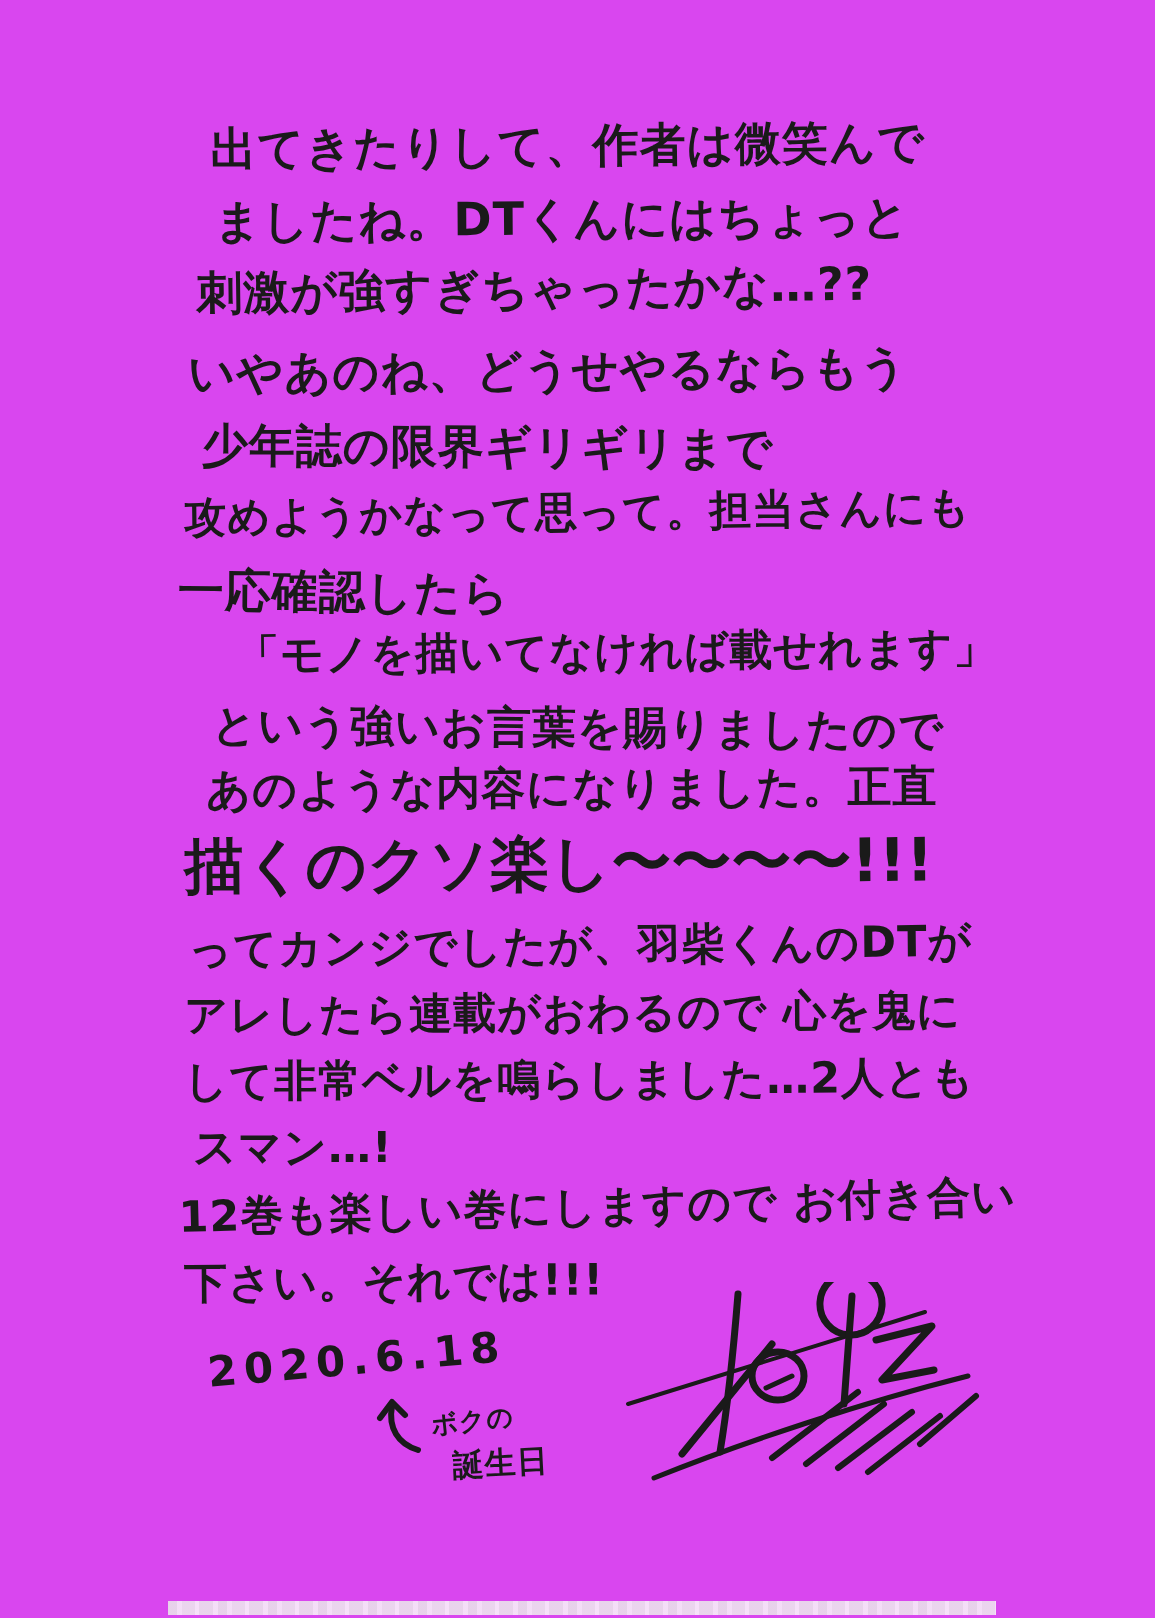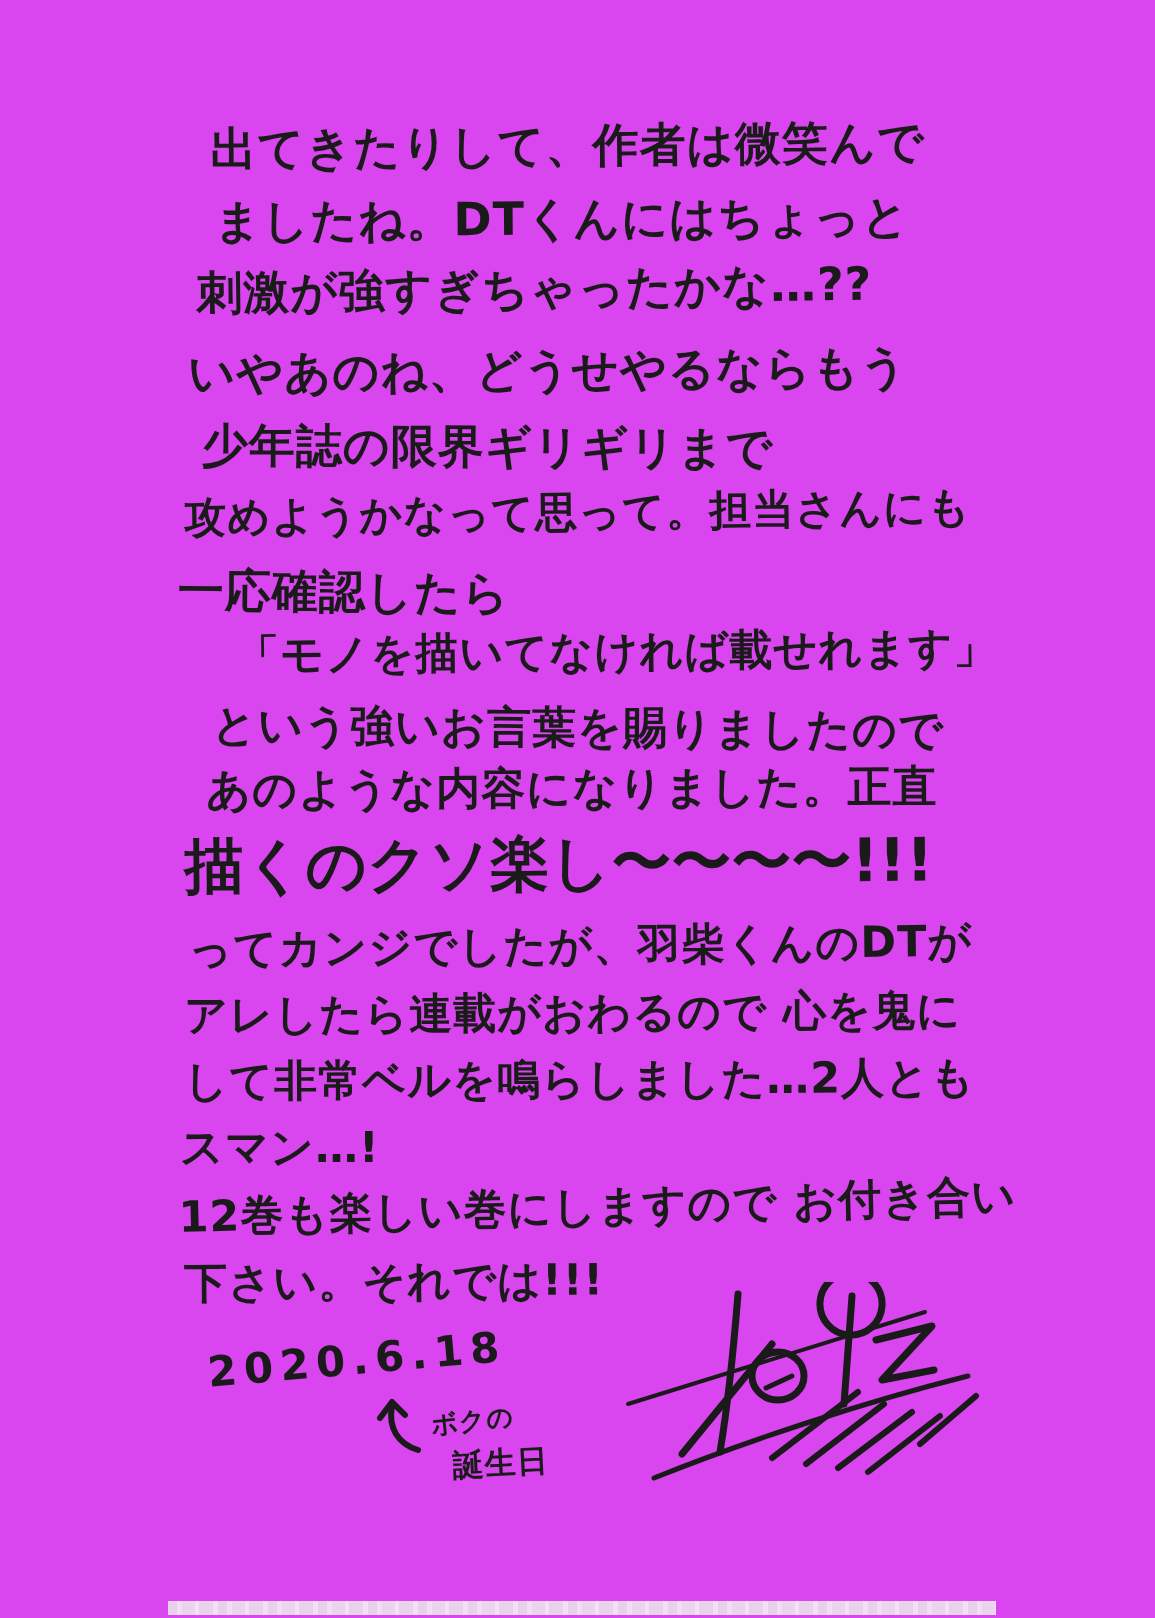--- a/index.html
+++ b/index.html
@@ -61,21 +61,21 @@
   <div class="hw" style="left:202px;top:422px;font-size:46px;transform:rotate(0.3deg);">少年誌の限界ギリギリまで</div>
   <div class="hw" style="left:184px;top:497px;font-size:42px;transform:rotate(-0.8deg);">攻めようかなって思って。担当さんにも</div>
   <div class="hw" style="left:178px;top:567px;font-size:46px;transform:rotate(0.5deg);">一応確認したら</div>
   <div class="hw" style="left:236px;top:634px;font-size:43px;transform:rotate(-0.6deg);">「モノを描いてなければ載せれます」</div>
   <div class="hw" style="left:212px;top:703px;font-size:44px;transform:rotate(0.4deg);">という強いお言葉を賜りましたので</div>
   <div class="hw" style="left:206px;top:768px;font-size:44px;transform:rotate(-0.3deg);">あのような内容になりました。正直</div>
   <div class="hw hw-big" style="left:184px;top:836px;font-size:60px;transform:rotate(-0.5deg);">描くのクソ楽し〜〜〜〜!!!</div>
   <div class="hw" style="left:188px;top:928px;font-size:43px;transform:rotate(-0.6deg);">ってカンジでしたが、羽柴くんのDTが</div>
   <div class="hw" style="left:184px;top:994px;font-size:43px;transform:rotate(-0.4deg);">アレしたら連載がおわるので 心を鬼に</div>
   <div class="hw" style="left:184px;top:1060px;font-size:43px;transform:rotate(-0.3deg);">して非常ベルを鳴らしました…2人とも</div>
-  <div class="hw" style="left:180px;top:1126px;font-size:43px;">スマン…!</div>
+  <div class="hw" style="left:193px;top:1126px;font-size:43px;">スマン…!</div>
   <div class="hw" style="left:178px;top:1196px;font-size:43px;transform:rotate(-1.5deg);">12巻も楽しい巻にしますので お付き合い</div>
   <div class="hw" style="left:184px;top:1262px;font-size:43px;transform:rotate(-0.5deg);">下さい。それでは!!!</div>
 
   <div class="hw" style="left:206px;top:1352px;font-size:42px;letter-spacing:7px;transform:rotate(-5deg);">2020.6.18</div>
 
   <span style="position:absolute;left:372px;top:1396px;">
     <svg class="arrow-svg" width="54" height="58" viewBox="0 0 54 58">
       <path d="M46,54 C26,48 16,32 20,10"></path>
       <path d="M8,22 L20,6 L33,19"></path>
     </svg>

